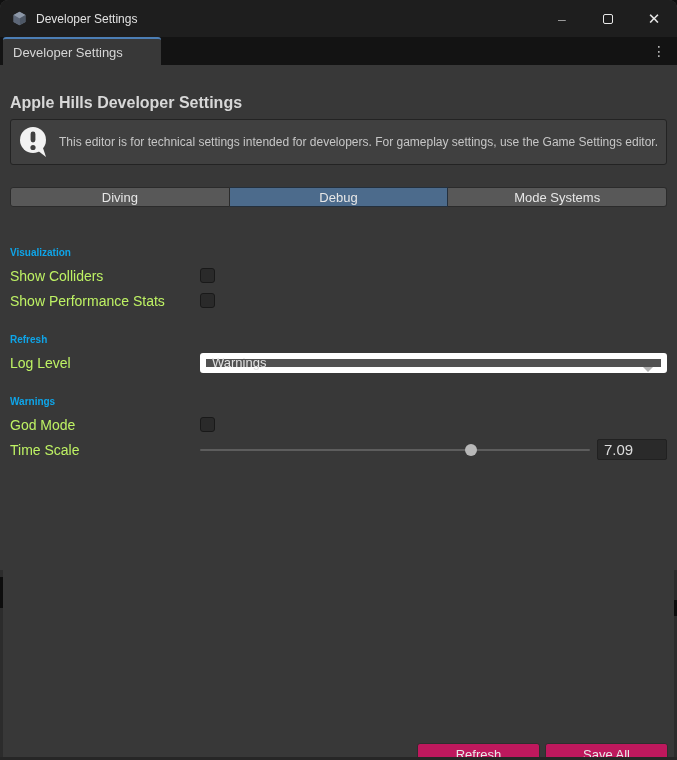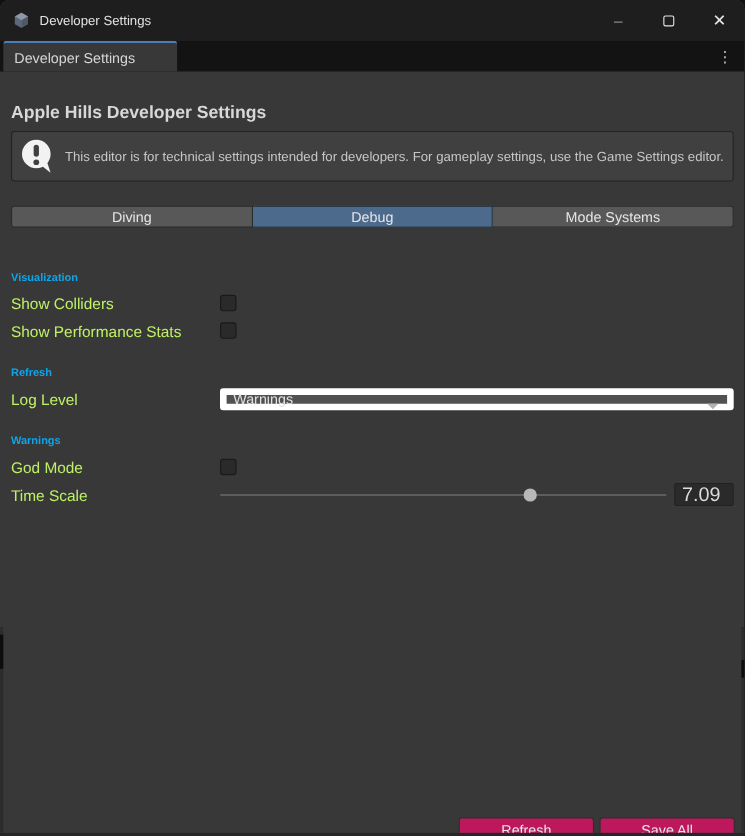--- a/index.html
+++ b/index.html
@@ -107,23 +107,23 @@
   .slider-wrap { flex: 1 1 auto; position: relative; height: 14px; margin-right: 7px; }
   .slider-track {
     position: absolute; left: 0; right: 0; top: 6px; height: 2px;
     background: #5d5d5d; border-radius: 1px;
   }
   .slider-thumb {
     position: absolute; top: 1px; width: 12px; height: 12px; margin-left: -6px;
     background: #b8b8b8; border-radius: 50%;
   }
   .num-field {
-    width: 54px; height: 21px; flex: 0 0 auto;
+    width: 70px; height: 21px; flex: 0 0 auto;
     background: #2a2a2a; border: 1px solid #212121; border-radius: 2px;
-    color: #dcdcdc; font-size: 18px; line-height: 19px; padding-left: 6px;
+    color: #dcdcdc; font-size: 15px; line-height: 19px; padding-left: 6px;
   }
   
   .footer {
     position: absolute; right: 9px; bottom: 6px;
     display: flex; gap: 5px;
   }
   .footer .btn {
     width: 123px; height: 23px;
     background: #be185d; border: 1px solid #2e2e2e; border-radius: 3px;
     color: #e8e8e8; font-size: 13px;

